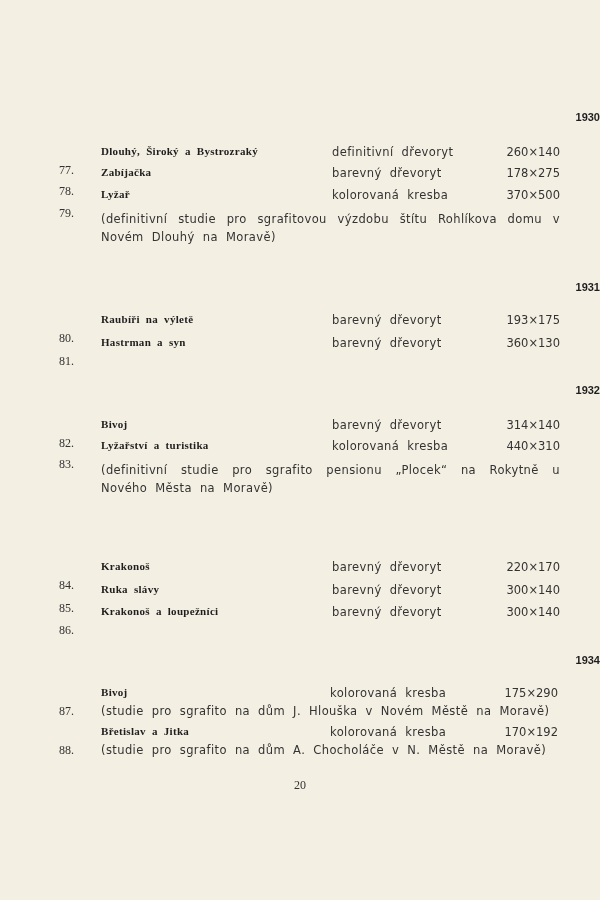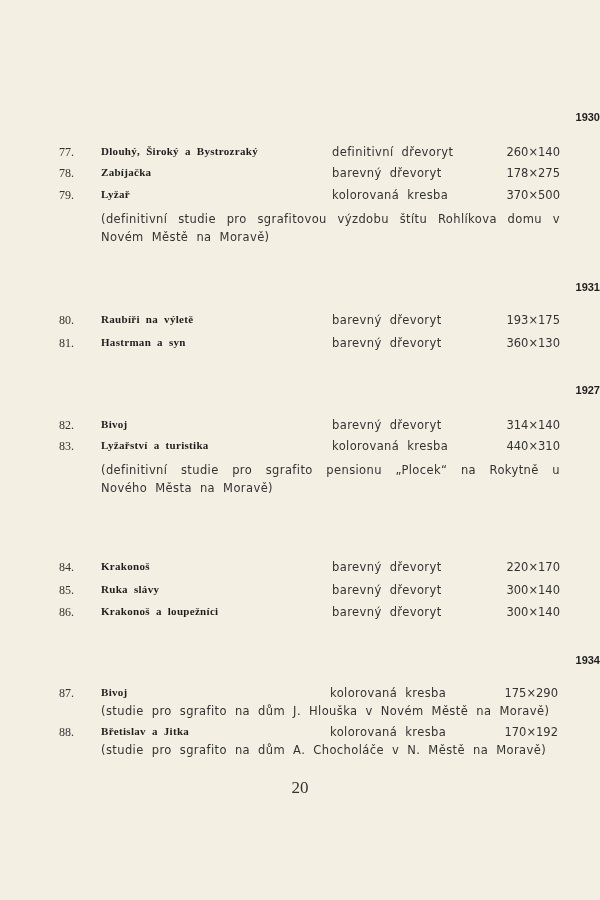--- a/index.html
+++ b/index.html
@@ -10,30 +10,30 @@
     color:#2a2a2a;
     position:relative;
   }
   .page { position:absolute; left:0; top:0; width:600px; height:900px; }
   .year {
     position:absolute; left:0; width:600px; text-align:right;
     font-family:"Liberation Sans", sans-serif; font-weight:bold; font-size:11px;
     color:#1e1e1e;
   }
   .row { position:absolute; left:0; width:600px; height:18px; font-size:11.5px; }
-  .num { position:absolute; left:59px; font-family:"Liberation Serif", serif; font-size:12px; color:#333; }
+  .num { position:absolute; left:59px; font-family:"Liberation Serif", serif; font-size:12px; color:#333;margin-top:18px; }
   .title { position:absolute; left:101px; font-family:Liberation Serif, serif; font-weight:bold; font-size:11px; color:#1e1e1e; letter-spacing:0.3px; word-spacing:3px; }
   .tech { position:absolute; left:332px; font-family:"DejaVu Sans", sans-serif; font-size:11.5px; color:#333; letter-spacing:0.4px; word-spacing:4px; }
   .dim { position:absolute; right:40px; font-family:"DejaVu Sans", sans-serif; font-size:11.5px; color:#333; }
   .note {
     position:absolute; left:101px; width:459px;
     font-family:"DejaVu Sans", sans-serif; font-size:11.5px; color:#333;
     line-height:18px; letter-spacing:0.4px; word-spacing:4px; text-align:justify; text-align-last:left;
   }
-  .pagenum { position:absolute; left:0; width:600px; text-align:center; top:778px; font-family:"Liberation Serif", serif; font-size:17px; color:#333; }
+  .pagenum { position:absolute; left:0; width:600px; text-align:center; top:778px; font-family:"Liberation Serif", serif; font-size:12px; color:#333; }
 </style>
 </head>
 <body>
 
 <div class="page">
 
   <div class="year" style="top:111px">1930</div>
 
   <div class="row" style="top:145px">
     <span class="num">77.</span>
@@ -46,38 +46,38 @@
     <span class="title">Zabíjačka</span>
     <span class="tech">barevný dřevoryt</span>
     <span class="dim">178×275</span>
   </div>
   <div class="row" style="top:188px">
     <span class="num">79.</span>
     <span class="title">Lyžař</span>
     <span class="tech">kolorovaná kresba</span>
     <span class="dim">370×500</span>
   </div>
-  <div class="note" style="top:210px">(definitivní studie pro sgrafitovou výzdobu štítu Rohlíkova domu v Novém Městě na Moravě)</div>
+  <div class="note" style="top:210px">(definitivní studie pro sgrafitovou výzdobu štítu Rohlíkova domu v Novém Dlouhý na Moravě)</div>
 
   <div class="year" style="top:281px">1931</div>
 
   <div class="row" style="top:313px">
     <span class="num">80.</span>
     <span class="title">Raubíři na výletě</span>
     <span class="tech">barevný dřevoryt</span>
     <span class="dim">193×175</span>
   </div>
   <div class="row" style="top:336px">
     <span class="num">81.</span>
     <span class="title">Hastrman a syn</span>
     <span class="tech">barevný dřevoryt</span>
     <span class="dim">360×130</span>
   </div>
 
-  <div class="year" style="top:384px">1927</div>
+  <div class="year" style="top:384px">1932</div>
 
   <div class="row" style="top:418px">
     <span class="num">82.</span>
     <span class="title">Bivoj</span>
     <span class="tech">barevný dřevoryt</span>
     <span class="dim">314×140</span>
   </div>
   <div class="row" style="top:439px">
     <span class="num">83.</span>
     <span class="title">Lyžařství a turistika</span>

